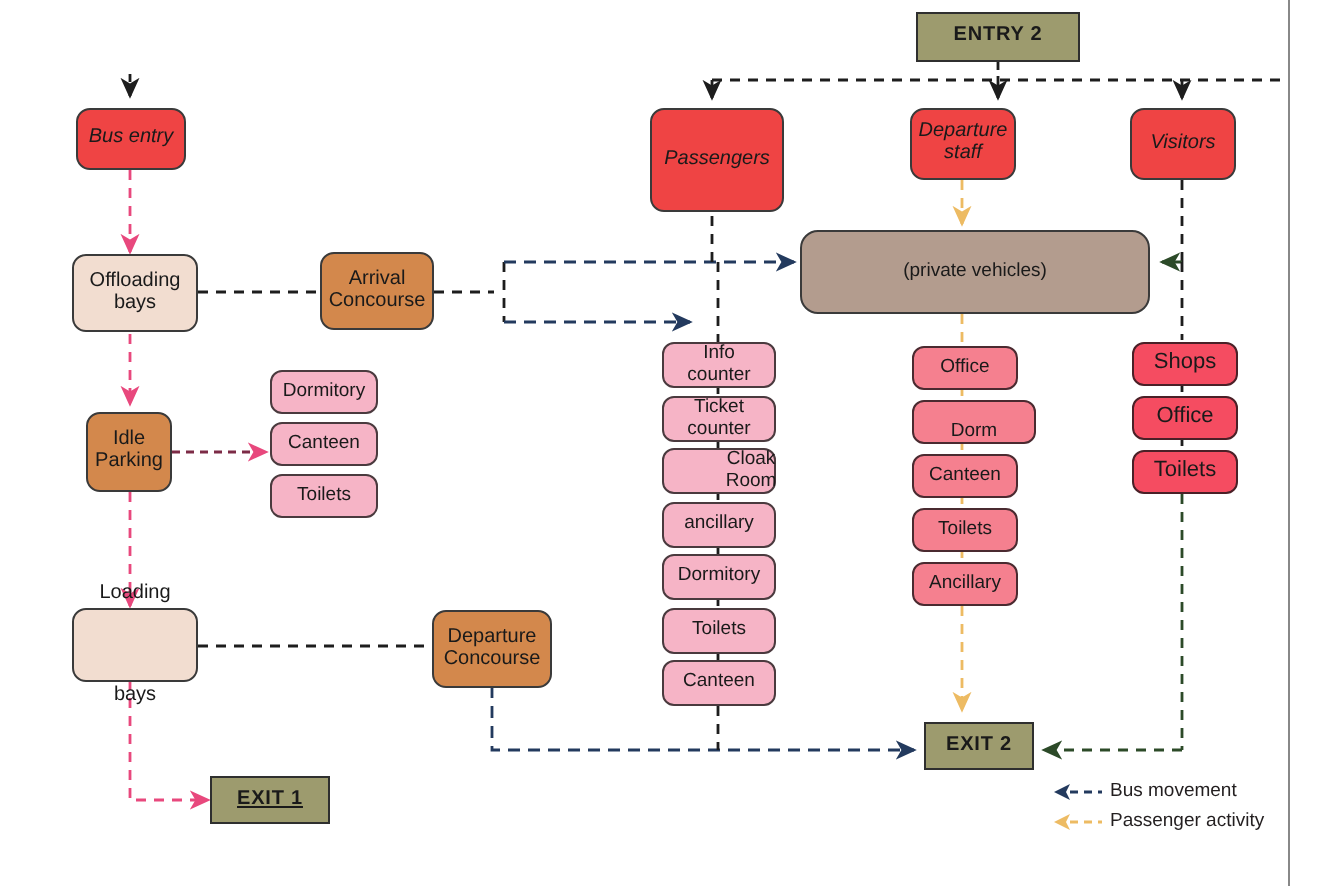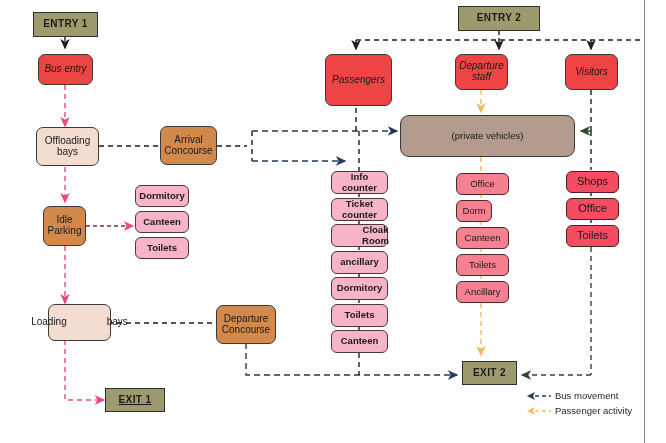--- a/index.html
+++ b/index.html
@@ -7,21 +7,21 @@
          font-family:"Liberation Sans","DejaVu Sans",sans-serif;overflow:hidden;}
   svg#wires{position:absolute;left:0;top:0;width:666px;height:443px;}
   .node{position:absolute;box-sizing:border-box;display:flex;align-items:center;
         justify-content:center;text-align:center;border:1px solid #3a3a3a;
         color:#1a1a1a;line-height:1.08;}
   .entry{background:#9d9b6e;border:1px solid #2f2f2f;font-weight:bold;font-size:10px;
          letter-spacing:.4px;border-radius:0;}
   .teal{background:#ef4444;border-radius:7px;font-size:10px;font-style:italic;}
   .cream{background:#f2ddd0;border-radius:7px;font-size:10px;}
   .orange{background:#d3884c;border-radius:7px;font-size:10px;}
-  .pink-lt{background:#f6b4c6;border-radius:6px;font-size:9.5px;border:1px solid #4a3a3e;font-weight:bold;}
+  .pink-lt{background:#f6b4c6;border-radius:6px;font-size:9.5px;border:1px solid #4a3a3e;}
   .pink-md{background:#f5808f;border-radius:6px;font-size:9.5px;border:1px solid #4a2a30;}
   .pink-hi{background:#f54c61;border-radius:6px;font-size:11px;border:1px solid #4a2027;}
   .feeders{background:#b39c8e;border-radius:9px;font-size:10.5px;flex-direction:column;}
   .feeders .sub{font-size:9.5px;}
   .legend{position:absolute;left:525px;top:388px;width:140px;font-size:9.5px;color:#231f20;}
   .legend .row{display:flex;align-items:center;height:15px;}
   .legend .row span.txt{margin-left:2px;white-space:nowrap;}
   .lsvg{flex:0 0 28px;height:12px;}
   .vline{position:absolute;left:644px;top:0;width:0;height:443px;border-left:1px solid #888;}
 </style>
@@ -104,39 +104,36 @@
       <path d="M591,90 L591,131" stroke="#1d1d1d" stroke-dasharray="5,4"></path>
       <path d="M591,131 L581,131" stroke="#2c4a28" stroke-dasharray="5,4" marker-end="url(#ah-green)"></path>
       <path d="M591,131 L591,170" stroke="#1d1d1d" stroke-dasharray="5,4"></path>
       <path d="M591,193 L591,197" stroke="#1d1d1d" stroke-dasharray="3,3"></path>
       <path d="M591,220 L591,224" stroke="#1d1d1d" stroke-dasharray="3,3"></path>
       <path d="M591,247 L591,375" stroke="#2c4a28" stroke-dasharray="5,4"></path>
       <path d="M591,375 L522,375" stroke="#2c4a28" stroke-dasharray="5,4" marker-end="url(#ah-green)"></path>
     </g>
   </svg>
 
-  <div class="node entry" style="left:33px;top:12px;width:65px;height:25px;">
-    <span>ENTRY 1</span>
-  </div>
 
   <div class="node teal" style="left:38px;top:54px;width:55px;height:31px;">
     <span>Bus entry</span>
   </div>
 
   <div class="node cream" style="left:36px;top:127px;width:63px;height:39px;flex-direction:column;">
     <span>Offloading</span>
     <span>bays</span>
   </div>
 
   <div class="node orange" style="left:43px;top:206px;width:43px;height:40px;flex-direction:column;">
     <span>Idle</span>
     <span>Parking</span>
   </div>
 
-  <div class="node cream" style="left:48px;top:304px;width:63px;height:37px;flex-direction:row;gap:40px;">
+  <div class="node cream" style="left:36px;top:304px;width:63px;height:37px;flex-direction:column;gap:40px;">
     <span>Loading</span>
     <span>bays</span>
   </div>
 
   <div class="node entry" style="left:105px;top:388px;width:60px;height:24px;text-decoration:underline;">
     <span>EXIT 1</span>
   </div>
 
   <div class="node orange" style="left:160px;top:126px;width:57px;height:39px;flex-direction:column;">
     <span>Arrival</span>
@@ -200,21 +197,21 @@
   <div class="node pink-lt" style="left:331px;top:304px;width:57px;height:23px;">
     <span>Toilets</span>
   </div>
   <div class="node pink-lt" style="left:331px;top:330px;width:57px;height:23px;">
     <span>Canteen</span>
   </div>
 
   <div class="node pink-md" style="left:456px;top:173px;width:53px;height:22px;">
     <span>Office</span>
   </div>
-  <div class="node pink-md" style="left:456px;top:200px;width:36px;height:22px;">
+  <div class="node pink-md" style="left:456px;top:200px;width:62px;height:22px;align-items:flex-end;">
     <span>Dorm</span>
   </div>
   <div class="node pink-md" style="left:456px;top:227px;width:53px;height:22px;">
     <span>Canteen</span>
   </div>
   <div class="node pink-md" style="left:456px;top:254px;width:53px;height:22px;">
     <span>Toilets</span>
   </div>
   <div class="node pink-md" style="left:456px;top:281px;width:53px;height:22px;">
     <span>Ancillary</span>

